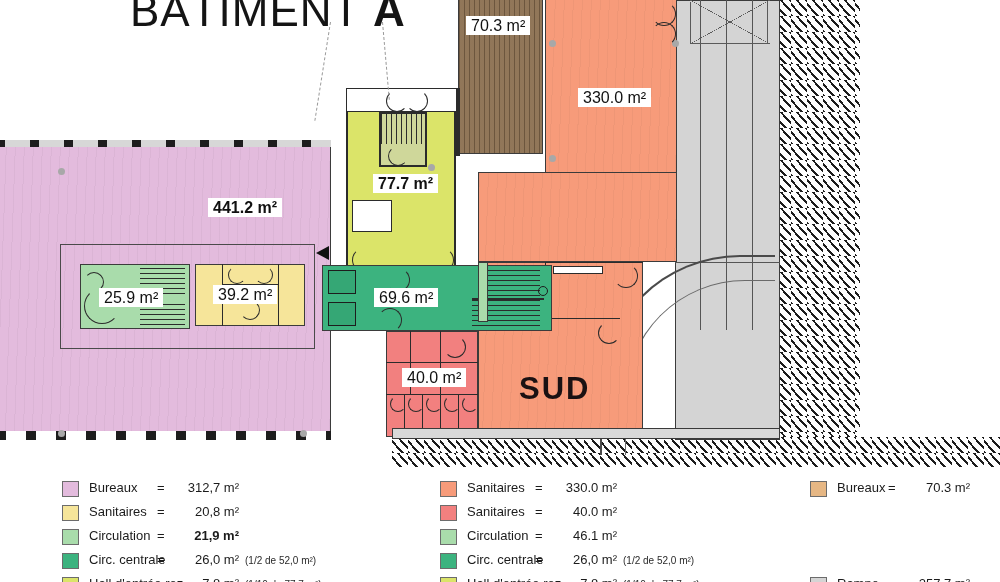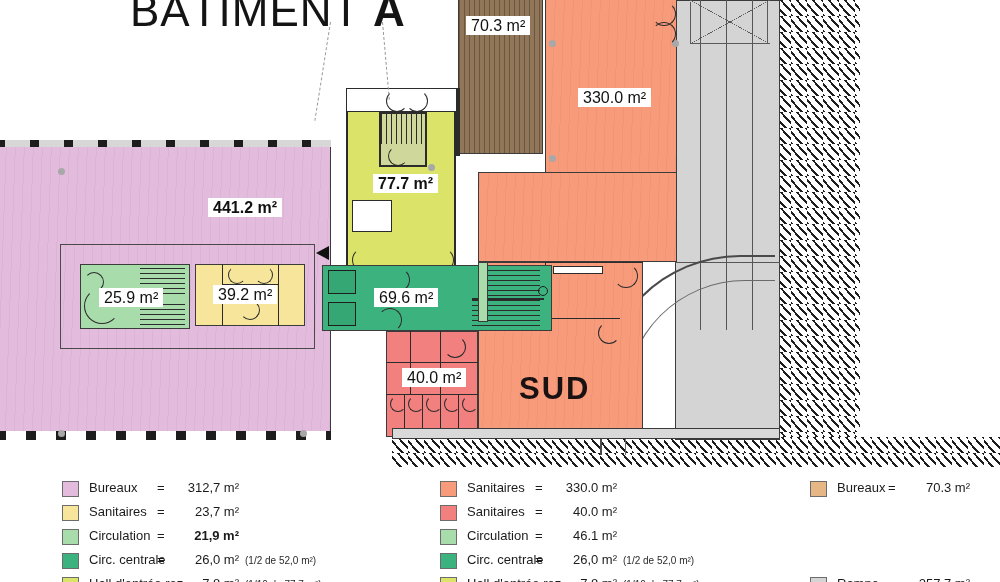--- a/index.html
+++ b/index.html
@@ -242,21 +242,21 @@
         <div class="lgrow">
           <div class="sw" style="background: rgb(227, 187, 221);"></div>
           <div class="lname">Bureaux</div>
           <div class="leq" style="left: 95px;">=</div>
           <div class="lval" style="left: 105px; width: 72px;">312,7 m²</div>
         </div>
         <div class="lgrow">
           <div class="sw" style="background: rgb(246, 229, 154);"></div>
           <div class="lname">Sanitaires</div>
           <div class="leq" style="left: 95px;">=</div>
-          <div class="lval" style="left: 105px; width: 72px;">23,7 m²</div>
+          <div class="lval" style="left: 105px; width: 72px;">20,8 m²</div>
         </div>
         <div class="lgrow">
           <div class="sw" style="background: rgb(169, 220, 171);"></div>
           <div class="lname">Circulation</div>
           <div class="leq" style="left: 95px;">=</div>
           <div class="lval" style="left: 105px; width: 72px; font-weight: bold;">21,9 m²</div>
         </div>
         <div class="lgrow">
           <div class="sw" style="background: rgb(60, 179, 127);"></div>
           <div class="lname">Circ. centrale</div>

